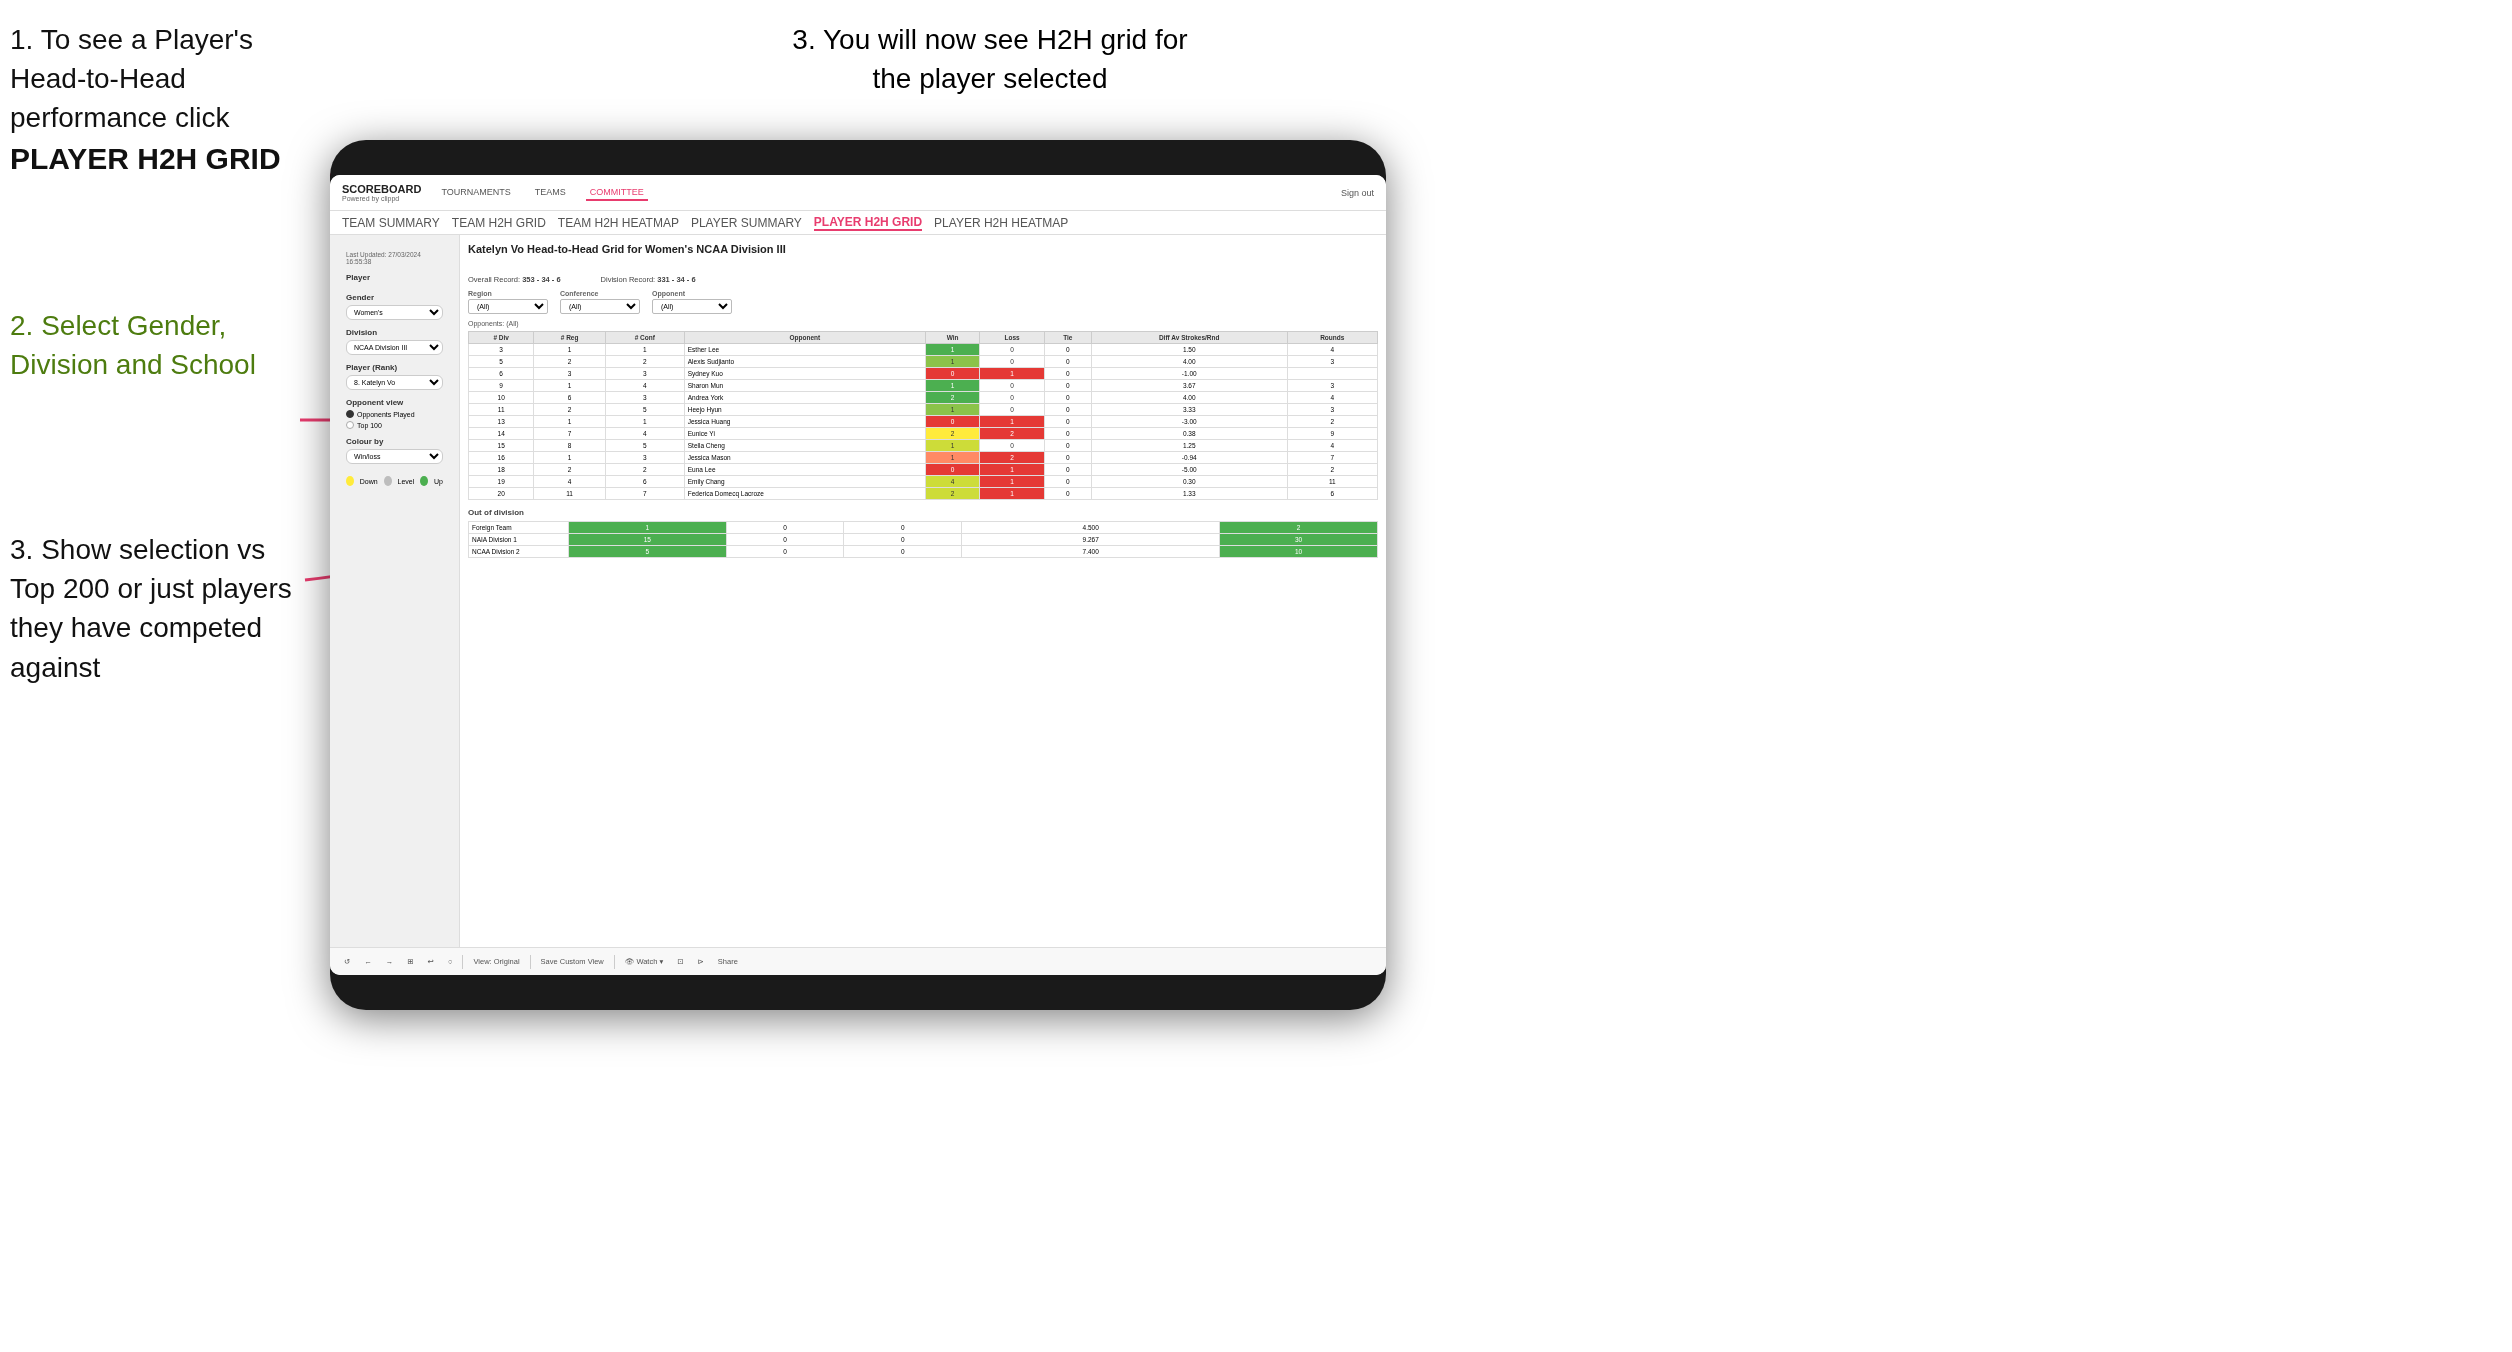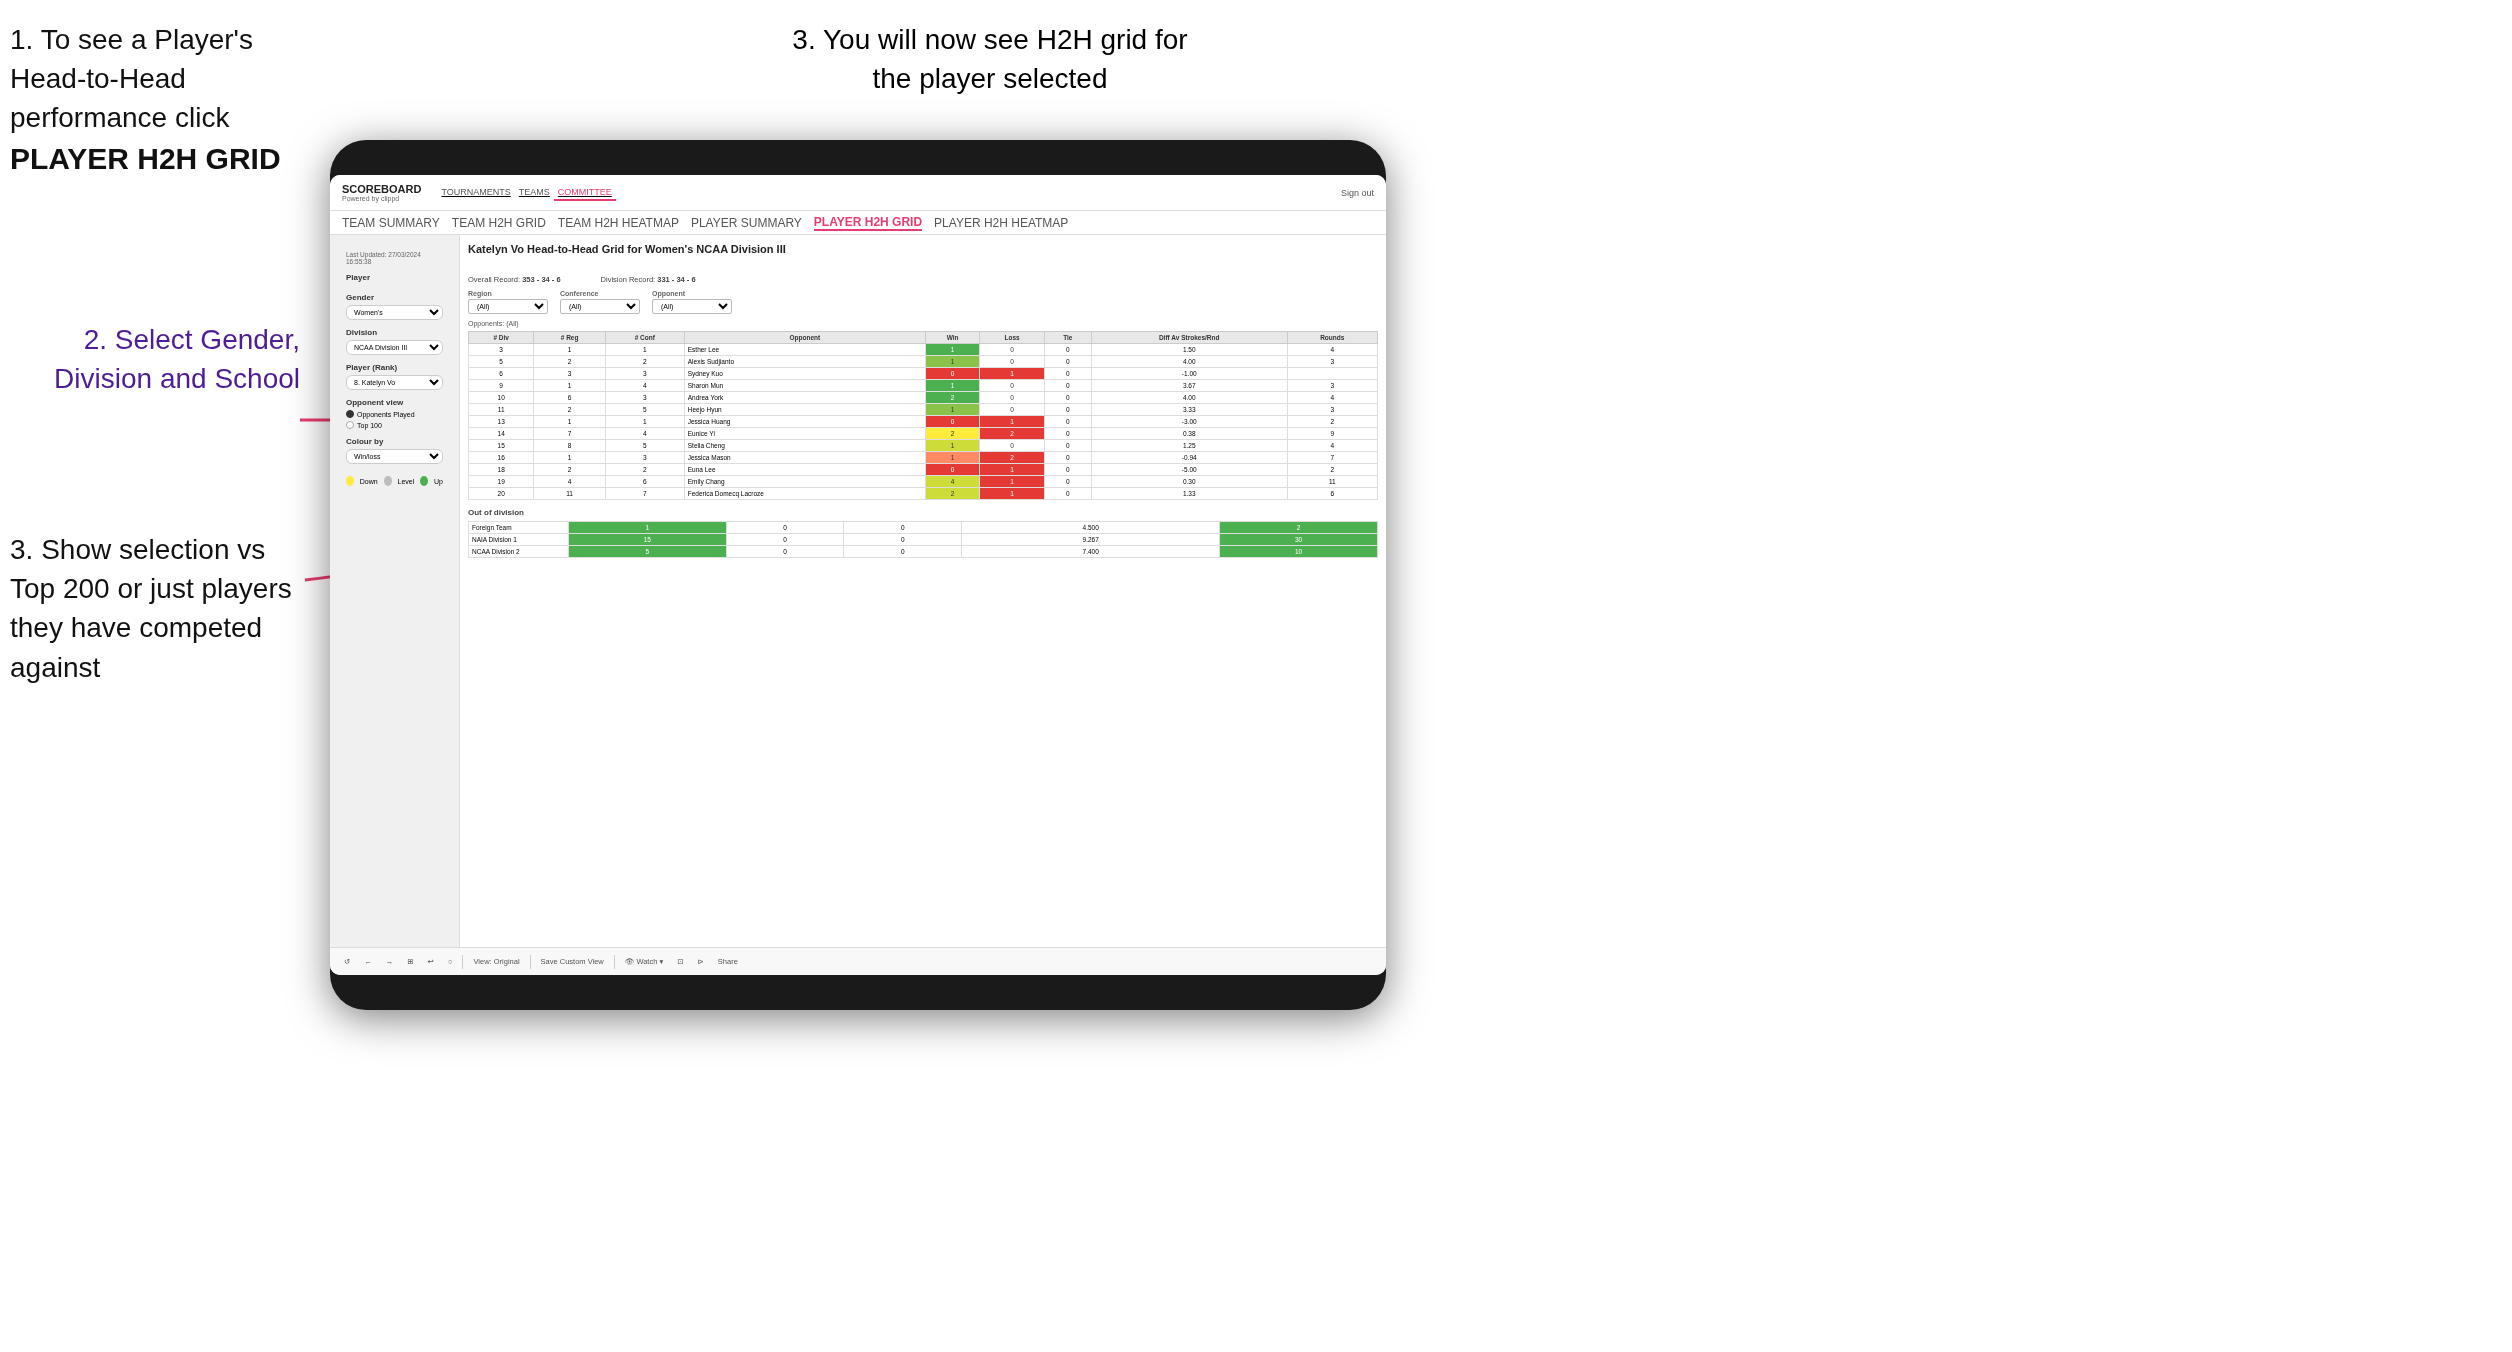--- a/index.html
+++ b/index.html
@@ -31,27 +31,26 @@
       top: 20px;
       left: 780px;
       width: 420px;
       font-size: 28px;
       line-height: 1.4;
       color: #000000;
       text-align: center;
     }
     .instruction-mid-left {
       position: absolute;
-      top: 320px;
+      top: 306px;
       left: 10px;
       width: 290px;
       font-size: 28px;
       line-height: 1.4;
-      color: #4c1d95;
-      text-align: right;
+      color: #4d7c0f;
     }
     .instruction-bot-left {
       position: absolute;
       top: 530px;
       left: 10px;
       width: 300px;
       font-size: 28px;
       line-height: 1.4;
       color: #111;
     }
@@ -98,22 +97,22 @@
       line-height: 1.1;
     }
     .nav-logo small {
       font-size: 7px;
       font-weight: 400;
       color: #666;
       display: block;
     }
     .nav-links {
       display: flex;
+      gap: 16px;
       margin-left: 10px;
-      text-decoration: underline;
     }
     .nav-link {
       font-size: 9px;
       color: #555;
       text-transform: uppercase;
       cursor: pointer;
       padding: 2px 4px;
     }
     .nav-link.active {
       color: #e83c6e;

